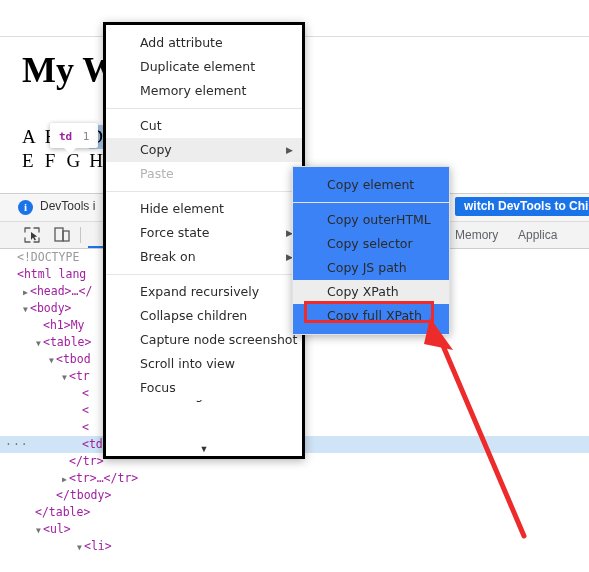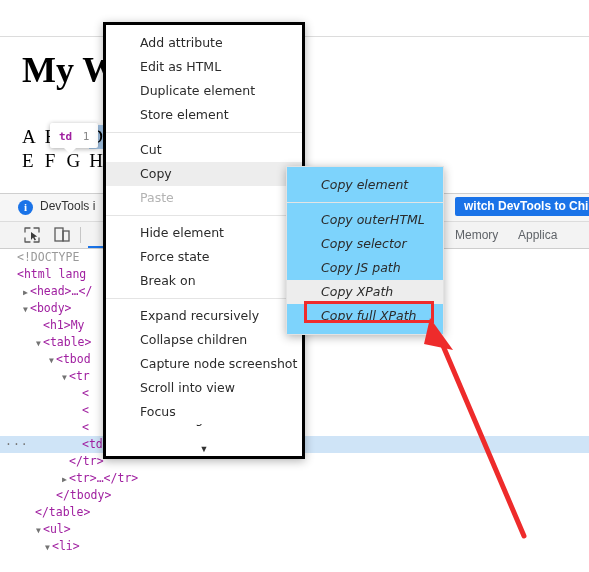--- a/index.html
+++ b/index.html
@@ -316,29 +316,28 @@
   }
   .ctx-item-clipped span {
     position: relative;
     top: -13px;
     white-space: nowrap;
   }
 
   
   .ctx-submenu {
     position: absolute;
-    left: 286px; top: 166px;
+    left: 292px; top: 166px;
     width: 158px;
-    background: #7dd3fc;
+    background: #3b82f6;
     box-shadow: 0 2px 9px rgba(0,0,0,0.30);
     border: 1px solid #e2e2e2;
     z-index: 50;
     padding: 6px 0 6px 0;
     box-sizing: border-box;
-    font-style: italic;
   }
   .sub-item {
     height: 24px;
     line-height: 24px;
     padding-left: 34px;
     white-space: nowrap;
     color: #2b2b2b;
     font-family: "DejaVu Sans", sans-serif;
     font-size: 12.5px;
   }
@@ -443,29 +442,28 @@
         <div class="dom-row" style="padding-left: 60px;"><span class="arrow-tri">▼</span><span class="tag-name">&lt;tr</span></div>
         <div class="dom-row" style="padding-left: 73px;"><span class="arrow-tri"></span><span class="tag-name">&lt;</span></div>
         <div class="dom-row" style="padding-left: 73px;"><span class="arrow-tri"></span><span class="tag-name">&lt;</span></div>
         <div class="dom-row" style="padding-left: 73px;"><span class="arrow-tri"></span><span class="tag-name">&lt;</span></div>
         <div class="dom-row selected" style="padding-left: 73px;"><span class="ellipsis-badge" style="position: absolute; left: 5px;">···</span><span class="arrow-tri"></span><span class="tag-name">&lt;td&gt;D&lt;/td&gt; == $0</span></div>
         <div class="dom-row" style="padding-left: 60px;"><span class="arrow-tri"></span><span class="tag-name">&lt;/tr&gt;</span></div>
         <div class="dom-row" style="padding-left: 60px;"><span class="arrow-tri">▶</span><span class="tag-name">&lt;tr&gt;…&lt;/tr&gt;</span></div>
         <div class="dom-row" style="padding-left: 47px;"><span class="arrow-tri"></span><span class="tag-name">&lt;/tbody&gt;</span></div>
         <div class="dom-row" style="padding-left: 26px;"><span class="arrow-tri"></span><span class="tag-name">&lt;/table&gt;</span></div>
         <div class="dom-row" style="padding-left: 34px;"><span class="arrow-tri">▼</span><span class="tag-name">&lt;ul&gt;</span></div>
-        <div class="dom-row" style="padding-left: 43px;"><span class="arrow-tri">▼</span><span class="tag-name">&lt;li&gt;</span></div>
+        <div class="dom-row" style="padding-left: 75px;"><span class="arrow-tri">▼</span><span class="tag-name">&lt;li&gt;</span></div>
       </div>
   </div>
 
   <div class="ctx-menu" id="ctx-menu">
     <div class="ctx-item"><span>Add attribute</span></div>
-      <div class="ctx-item"><span>Edit as HTML</span></div>
       <div class="ctx-item"><span>Duplicate element</span></div>
-      <div class="ctx-item"><span>Store element</span></div>
+      <div class="ctx-item"><span>Memory element</span></div>
       <div class="ctx-sep"></div>
       <div class="ctx-item"><span>Cut</span></div>
       <div class="ctx-item highlight"><span>Copy</span><span class="sub-arrow">▶</span></div>
       <div class="ctx-item disabled"><span>Paste</span></div>
       <div class="ctx-sep"></div>
       <div class="ctx-item"><span>Hide element</span></div>
       <div class="ctx-item"><span>Force state</span><span class="sub-arrow">▶</span></div>
       <div class="ctx-item"><span>Break on</span><span class="sub-arrow">▶</span></div>
       <div class="ctx-sep"></div>
       <div class="ctx-item"><span>Expand recursively</span></div>

